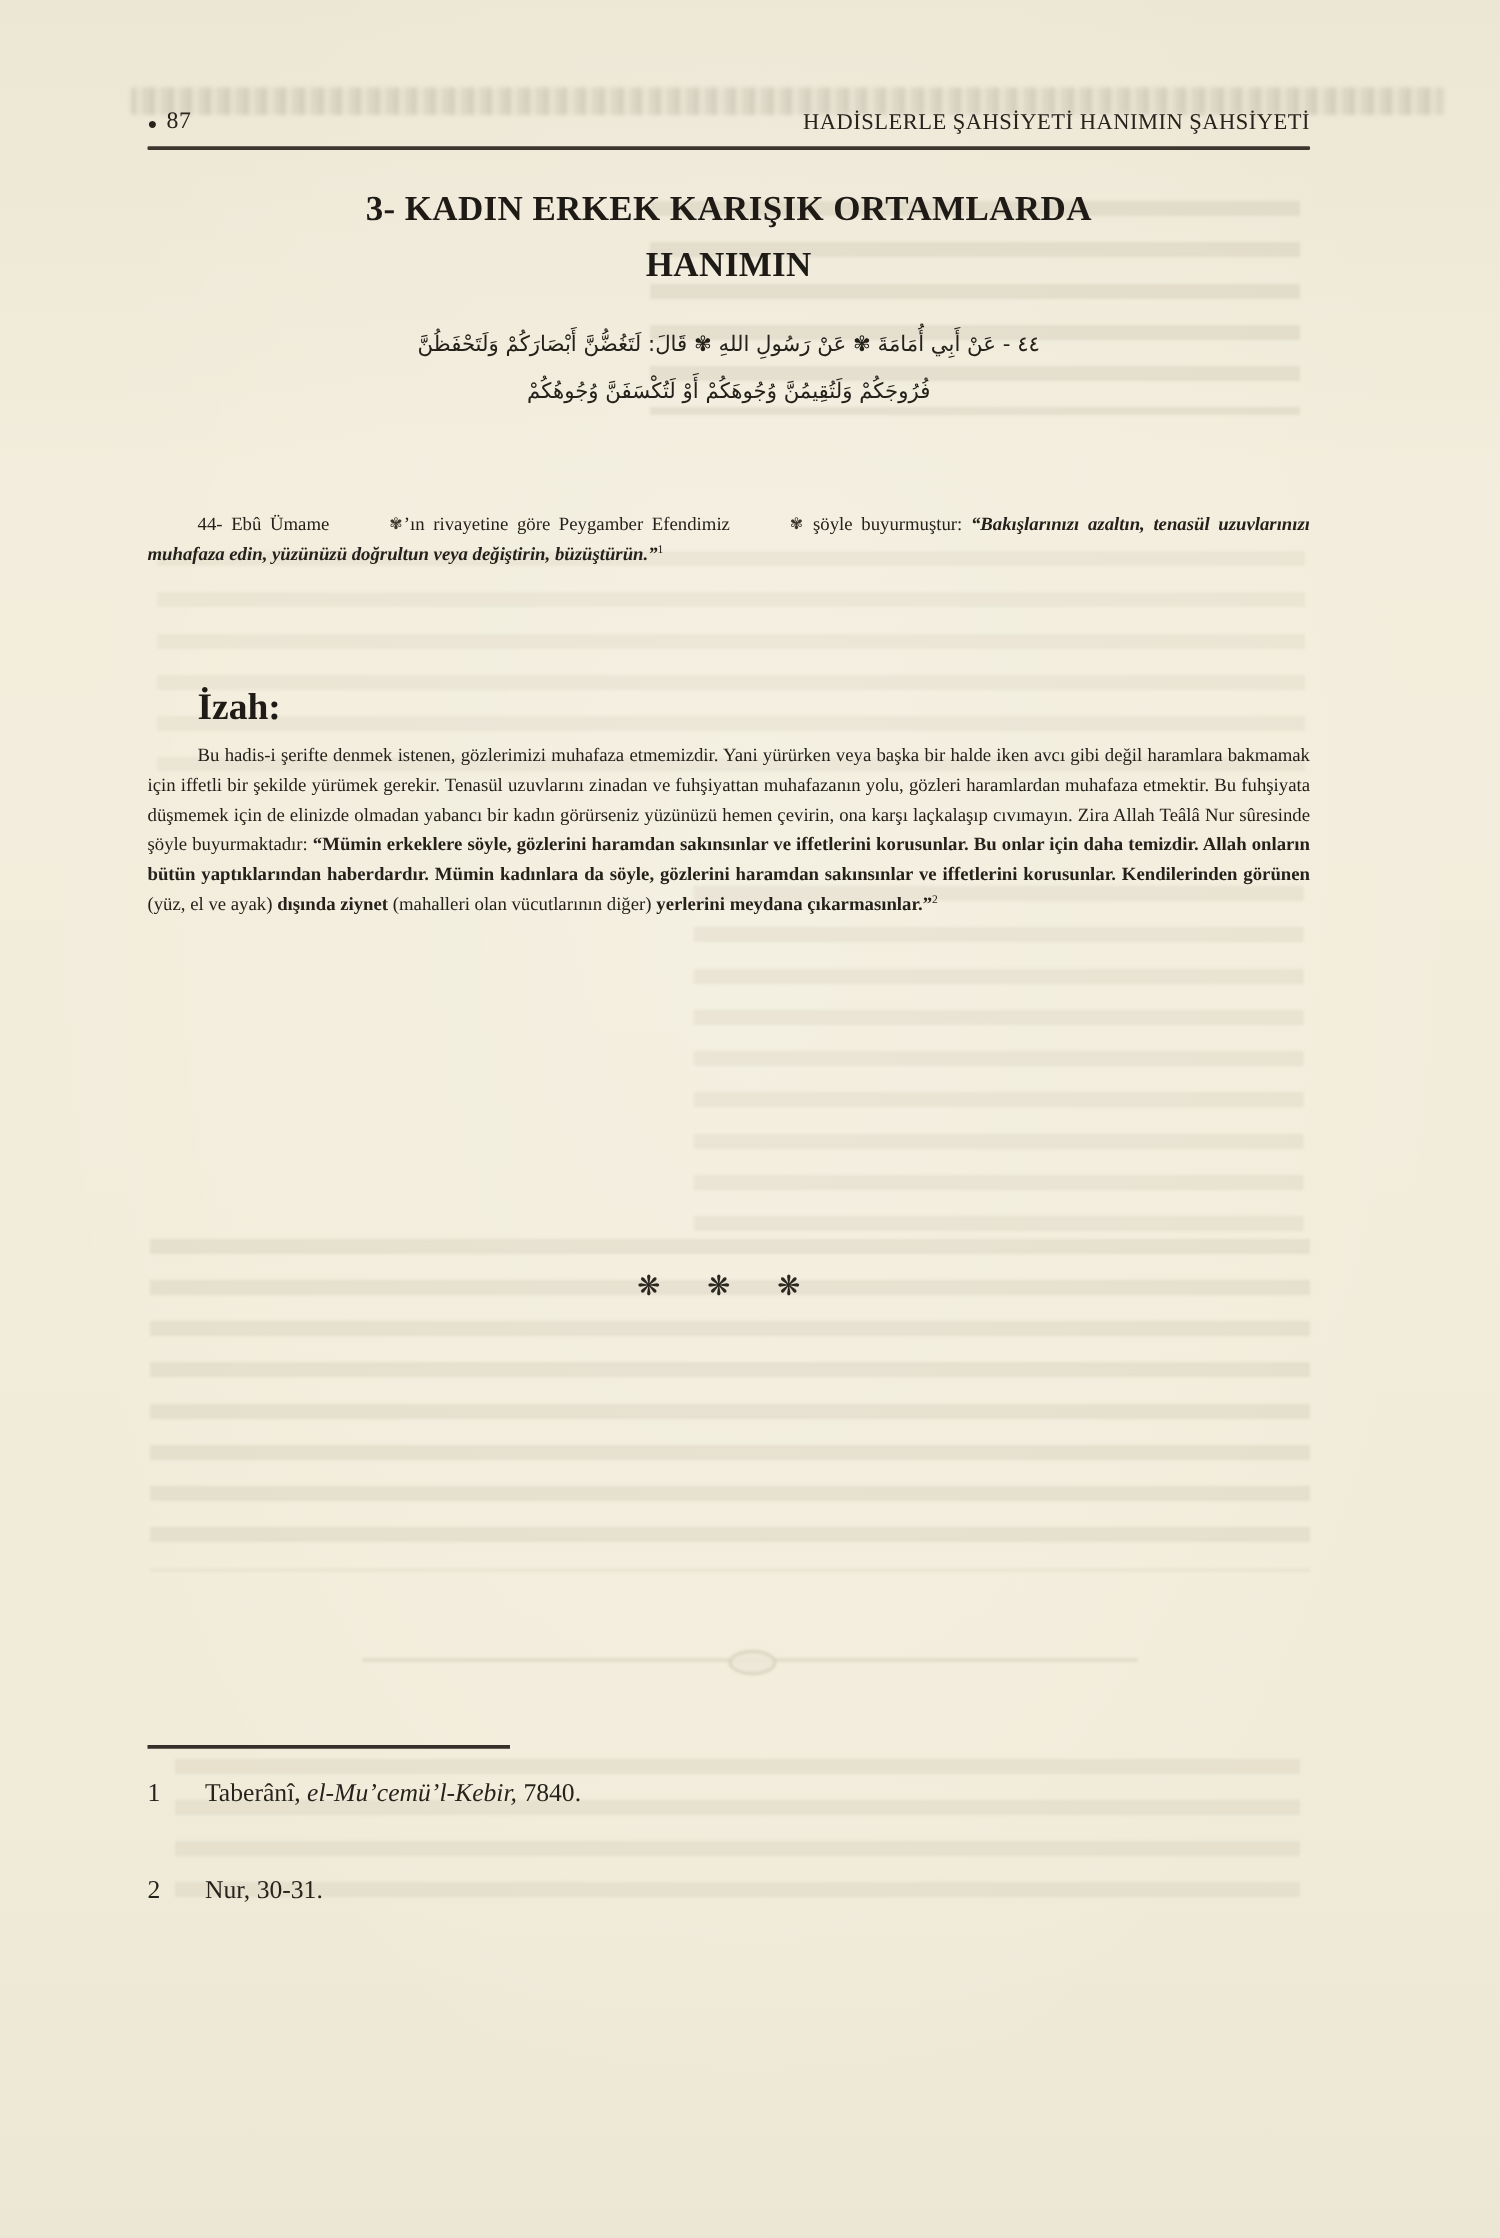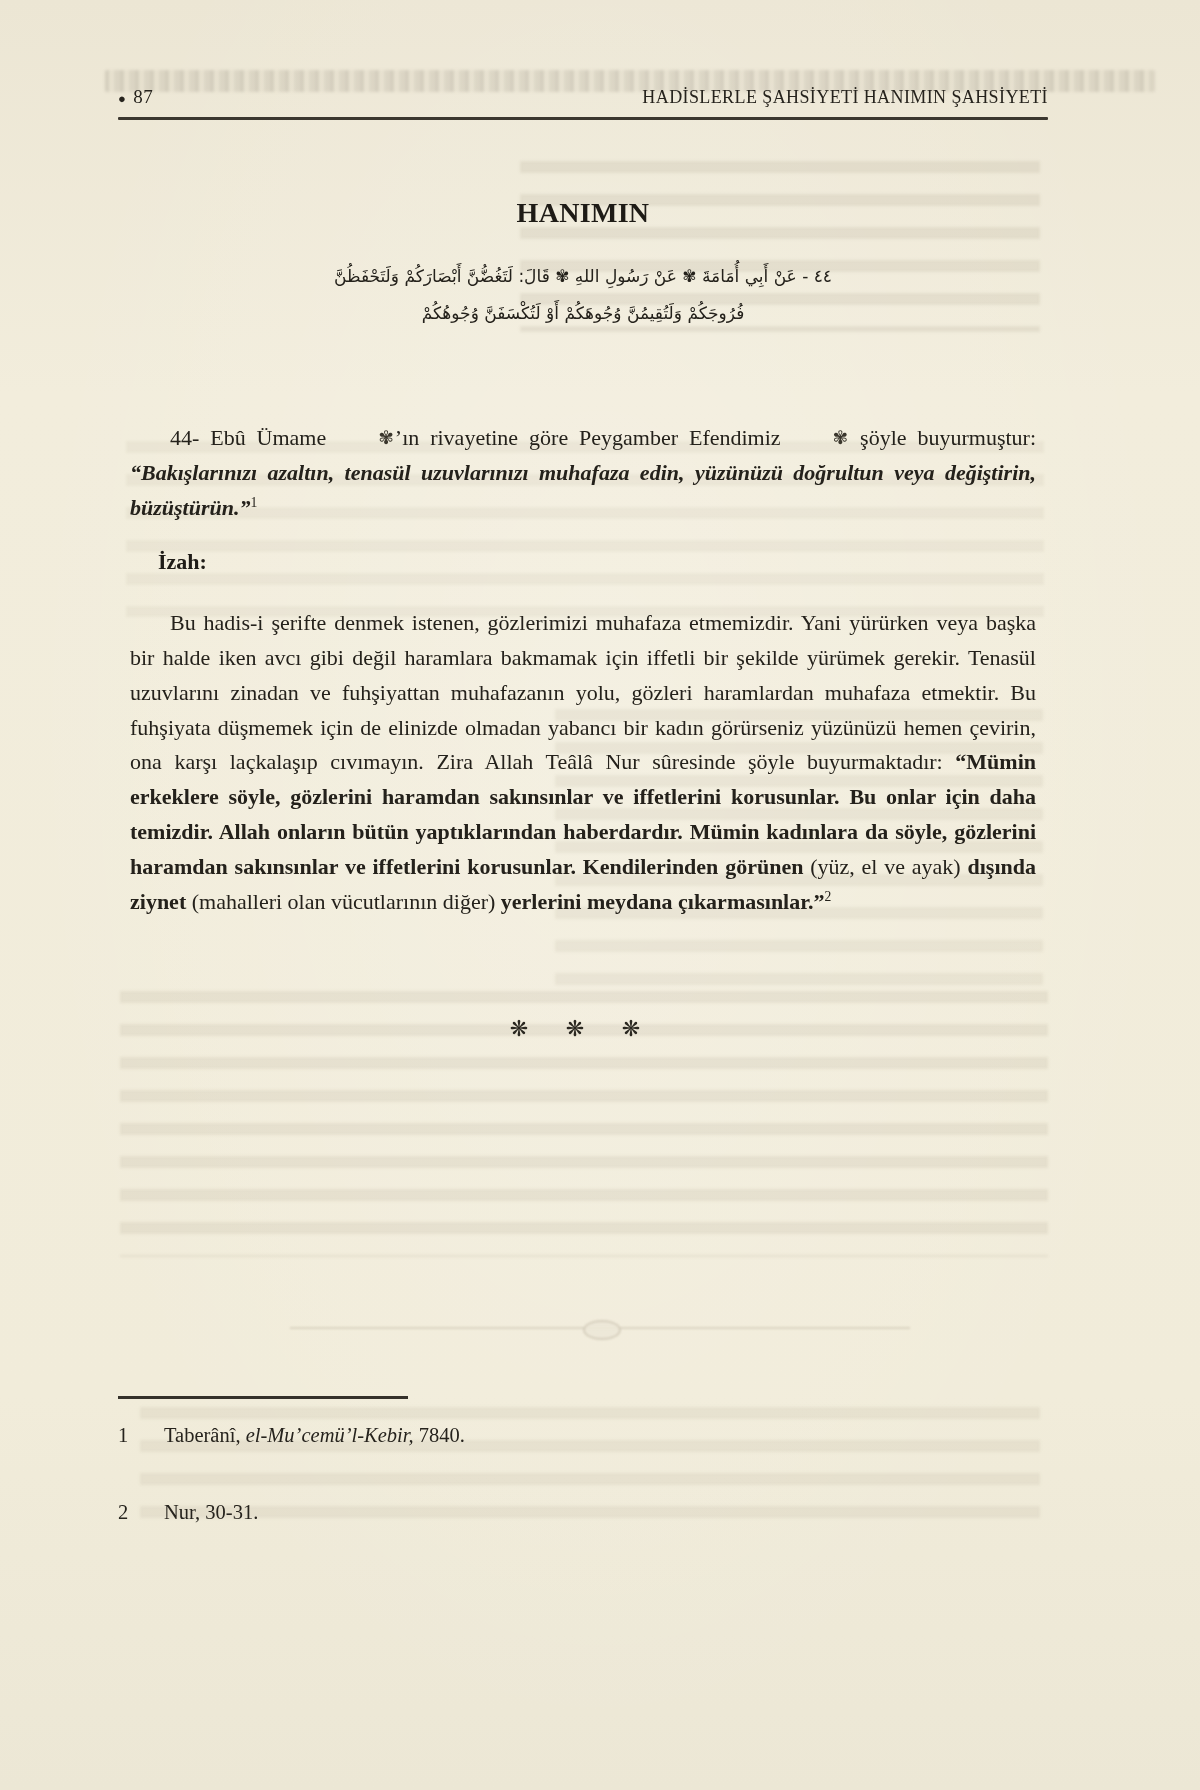--- a/index.html
+++ b/index.html
@@ -78,33 +78,33 @@
   }
 
   .arabic {
     top: 258px; left: 118px; right: 152px;
     direction: rtl; text-align: center;
     font-family: "DejaVu Sans", sans-serif;
     font-size: 17px; line-height: 2.15; color: #24211b;
   }
 
   .para {
-    left: 118px; right: 152px; margin: 12px;
+    left: 118px; right: 152px; margin: 0;
     text-align: justify;
-    font-size: 22px; line-height: 1.6; color: #24211b;
+    font-size: 15px; line-height: 1.6; color: #24211b;
   }
   .para.indent { text-indent: 40px; }
   .translation { top: 408px; }
   .bi { font-weight: bold; font-style: italic; }
   .b  { font-weight: bold; font-style: normal; }
   sup { font-size: 0.62em; line-height: 0; }
 
   .izah-heading {
     top: 549px; left: 158px; margin: 0;
-    font-size: 22px; font-weight: bold; color: #1f1c17;
+    font-size: 30px; font-weight: bold; color: #1f1c17;
   }
 
   .body-para { top: 594px; line-height: 1.585; }
 
   .honorific {
     display: inline-block; font-size: 0.85em; color: #3a362c;
     transform: translateY(-1px); padding: 0 1px;
   }
 
   .separator {
@@ -144,21 +144,21 @@
   <header class="layer running-head">
     <span class="pageno">
       <span class="bullet">●</span>
       <span>87</span>
     </span>
     <span class="running-title">HADİSLERLE ŞAHSİYETİ HANIMIN ŞAHSİYETİ</span>
   </header>
   <div class="layer head-rule"></div>
 
   <h1 class="layer chapter-title">
-    <br>
+    <span>3- KADIN ERKEK KARIŞIK ORTAMLARDA</span><br>
     <span>HANIMIN</span>
   </h1>
 
   <div class="layer arabic" dir="rtl">
     <div>٤٤ - عَنْ أَبِي أُمَامَةَ ✾ عَنْ رَسُولِ اللهِ ✾ قَالَ: لَتَغُضُّنَّ أَبْصَارَكُمْ وَلَتَحْفَظُنَّ</div>
     <div>فُرُوجَكُمْ وَلَتُقِيمُنَّ وُجُوهَكُمْ أَوْ لَتُكْسَفَنَّ وُجُوهُكُمْ</div>
   </div>
 
   <p class="layer para indent translation">
     <span>44- Ebû Ümame </span><span class="honorific">✾</span><span>’ın rivayetine göre Peygamber Efendimiz </span><span class="honorific">✾</span><span> şöyle buyurmuştur: </span><span class="bi">“Bakışlarınızı azaltın, tenasül uzuvlarınızı muhafaza edin, yüzünüzü doğrultun veya değiştirin, büzüştürün.”</span><sup>1</sup>

